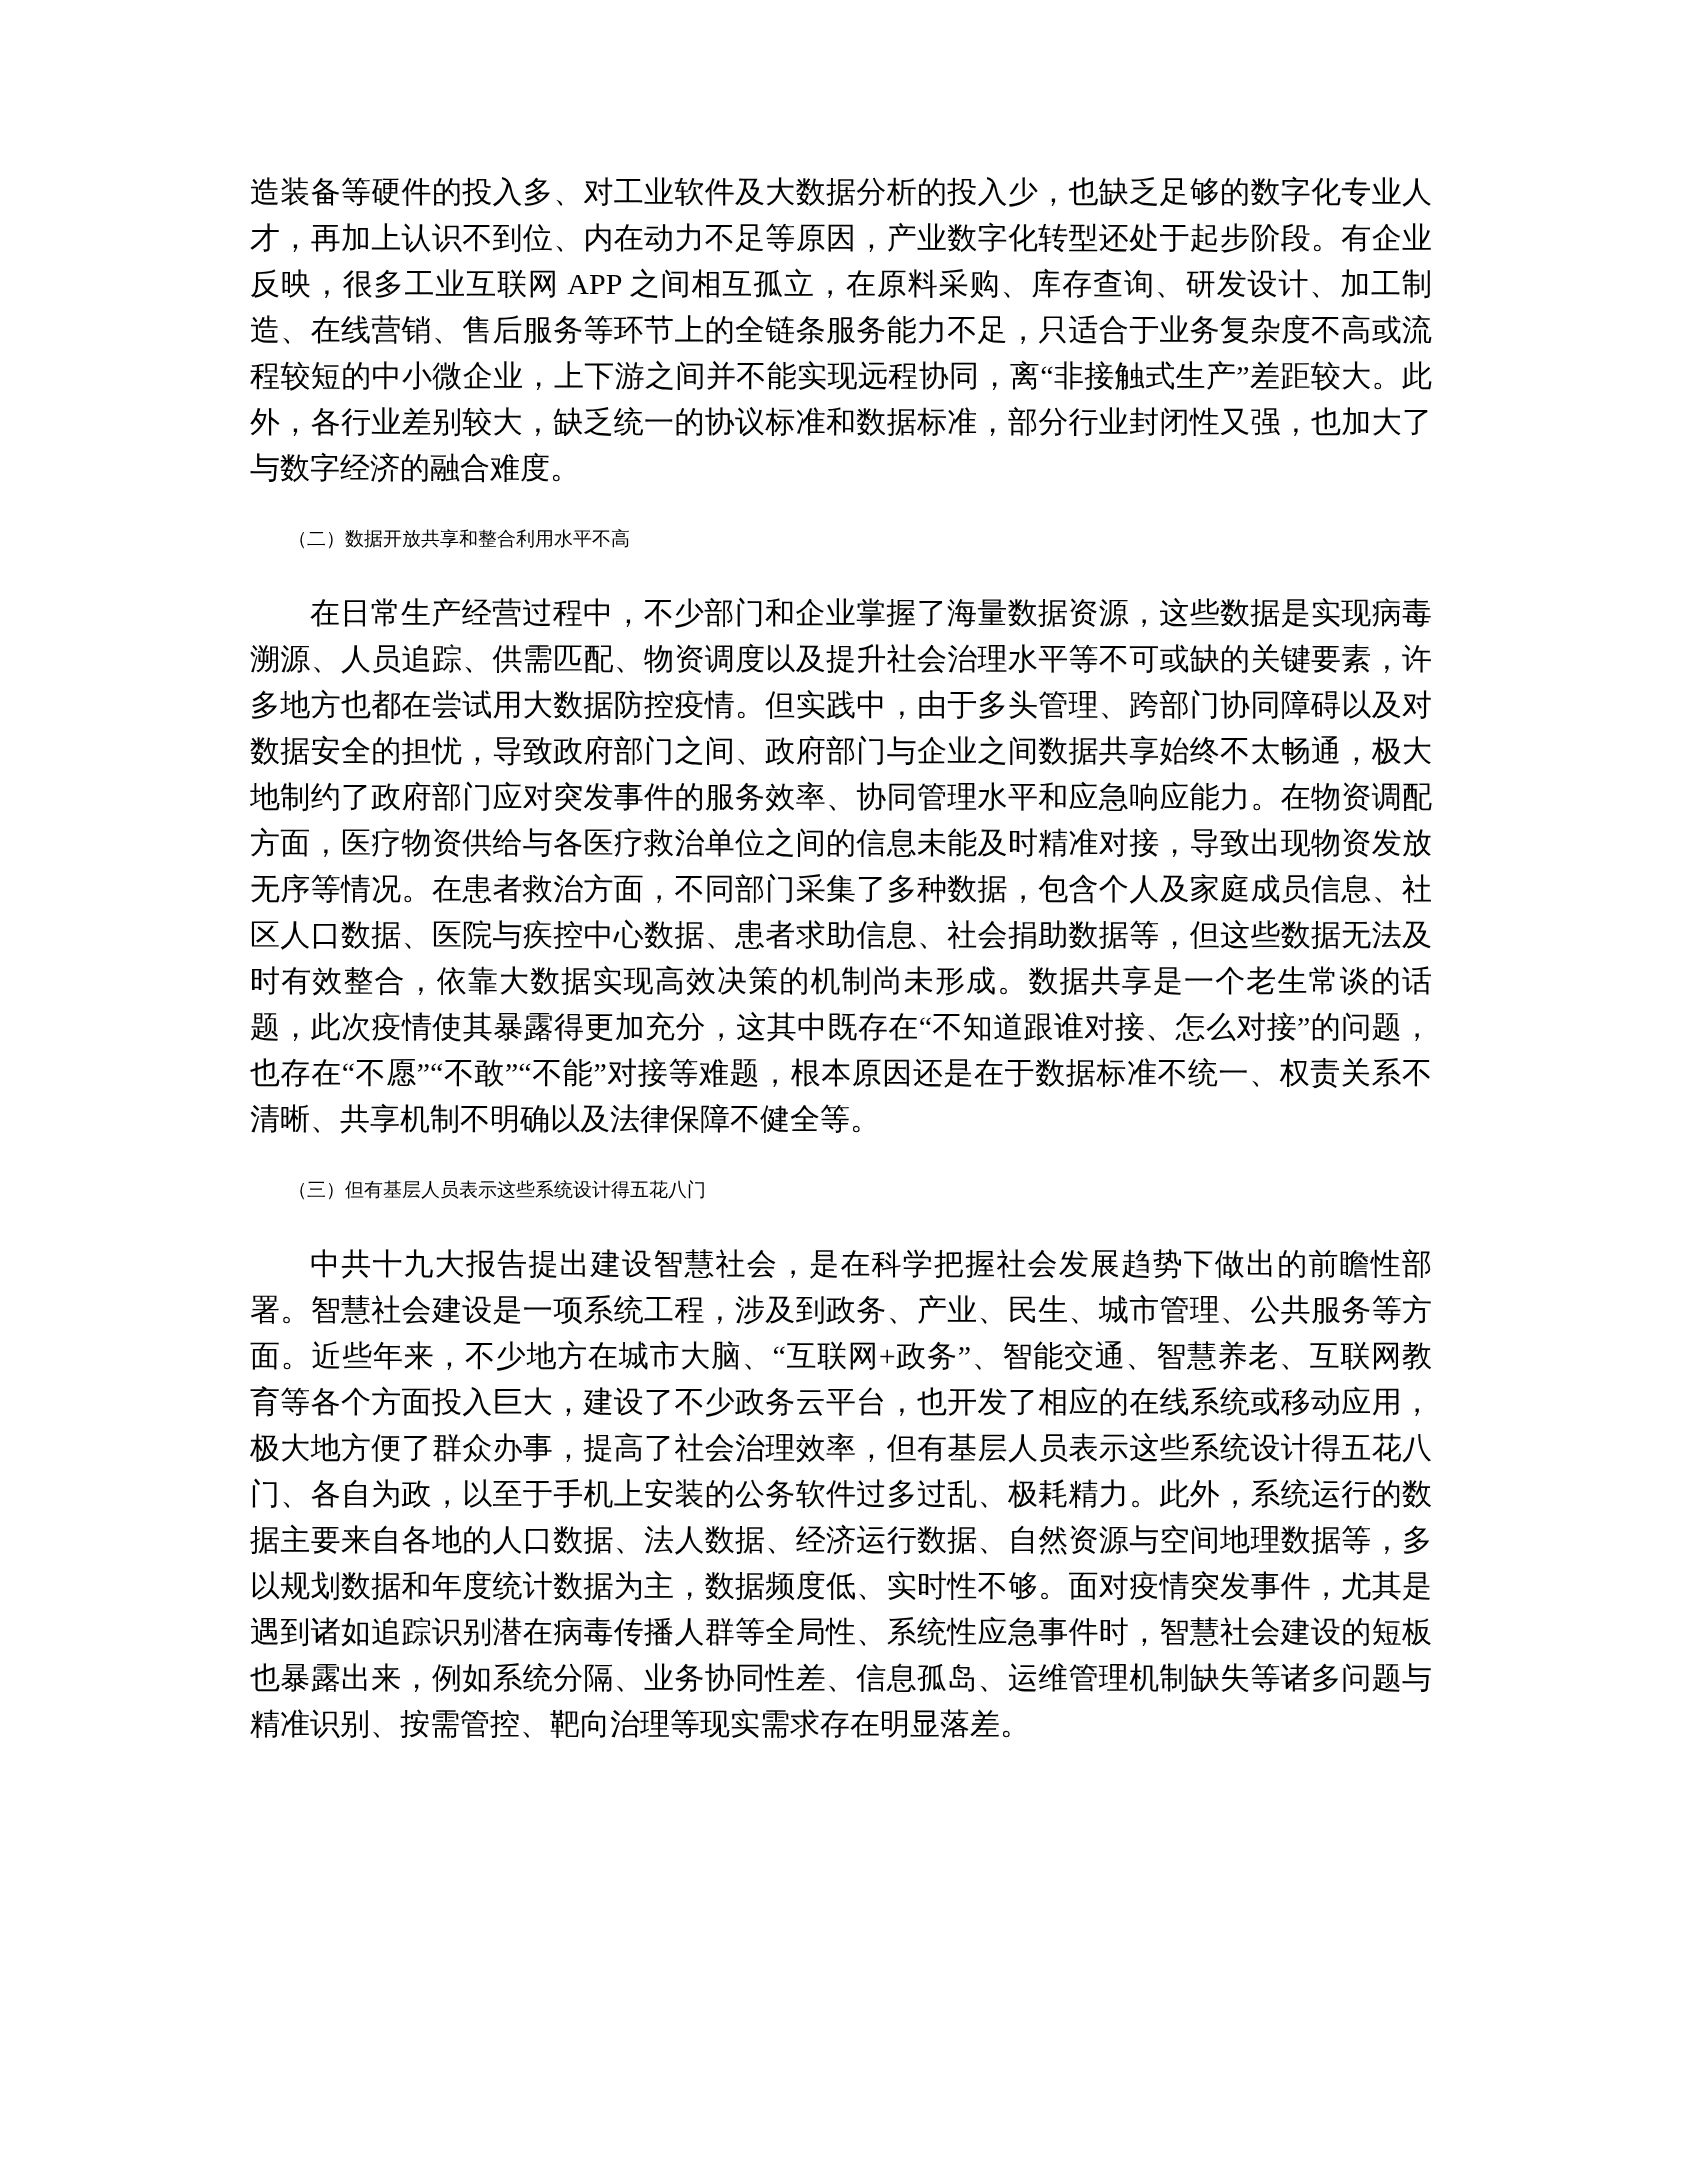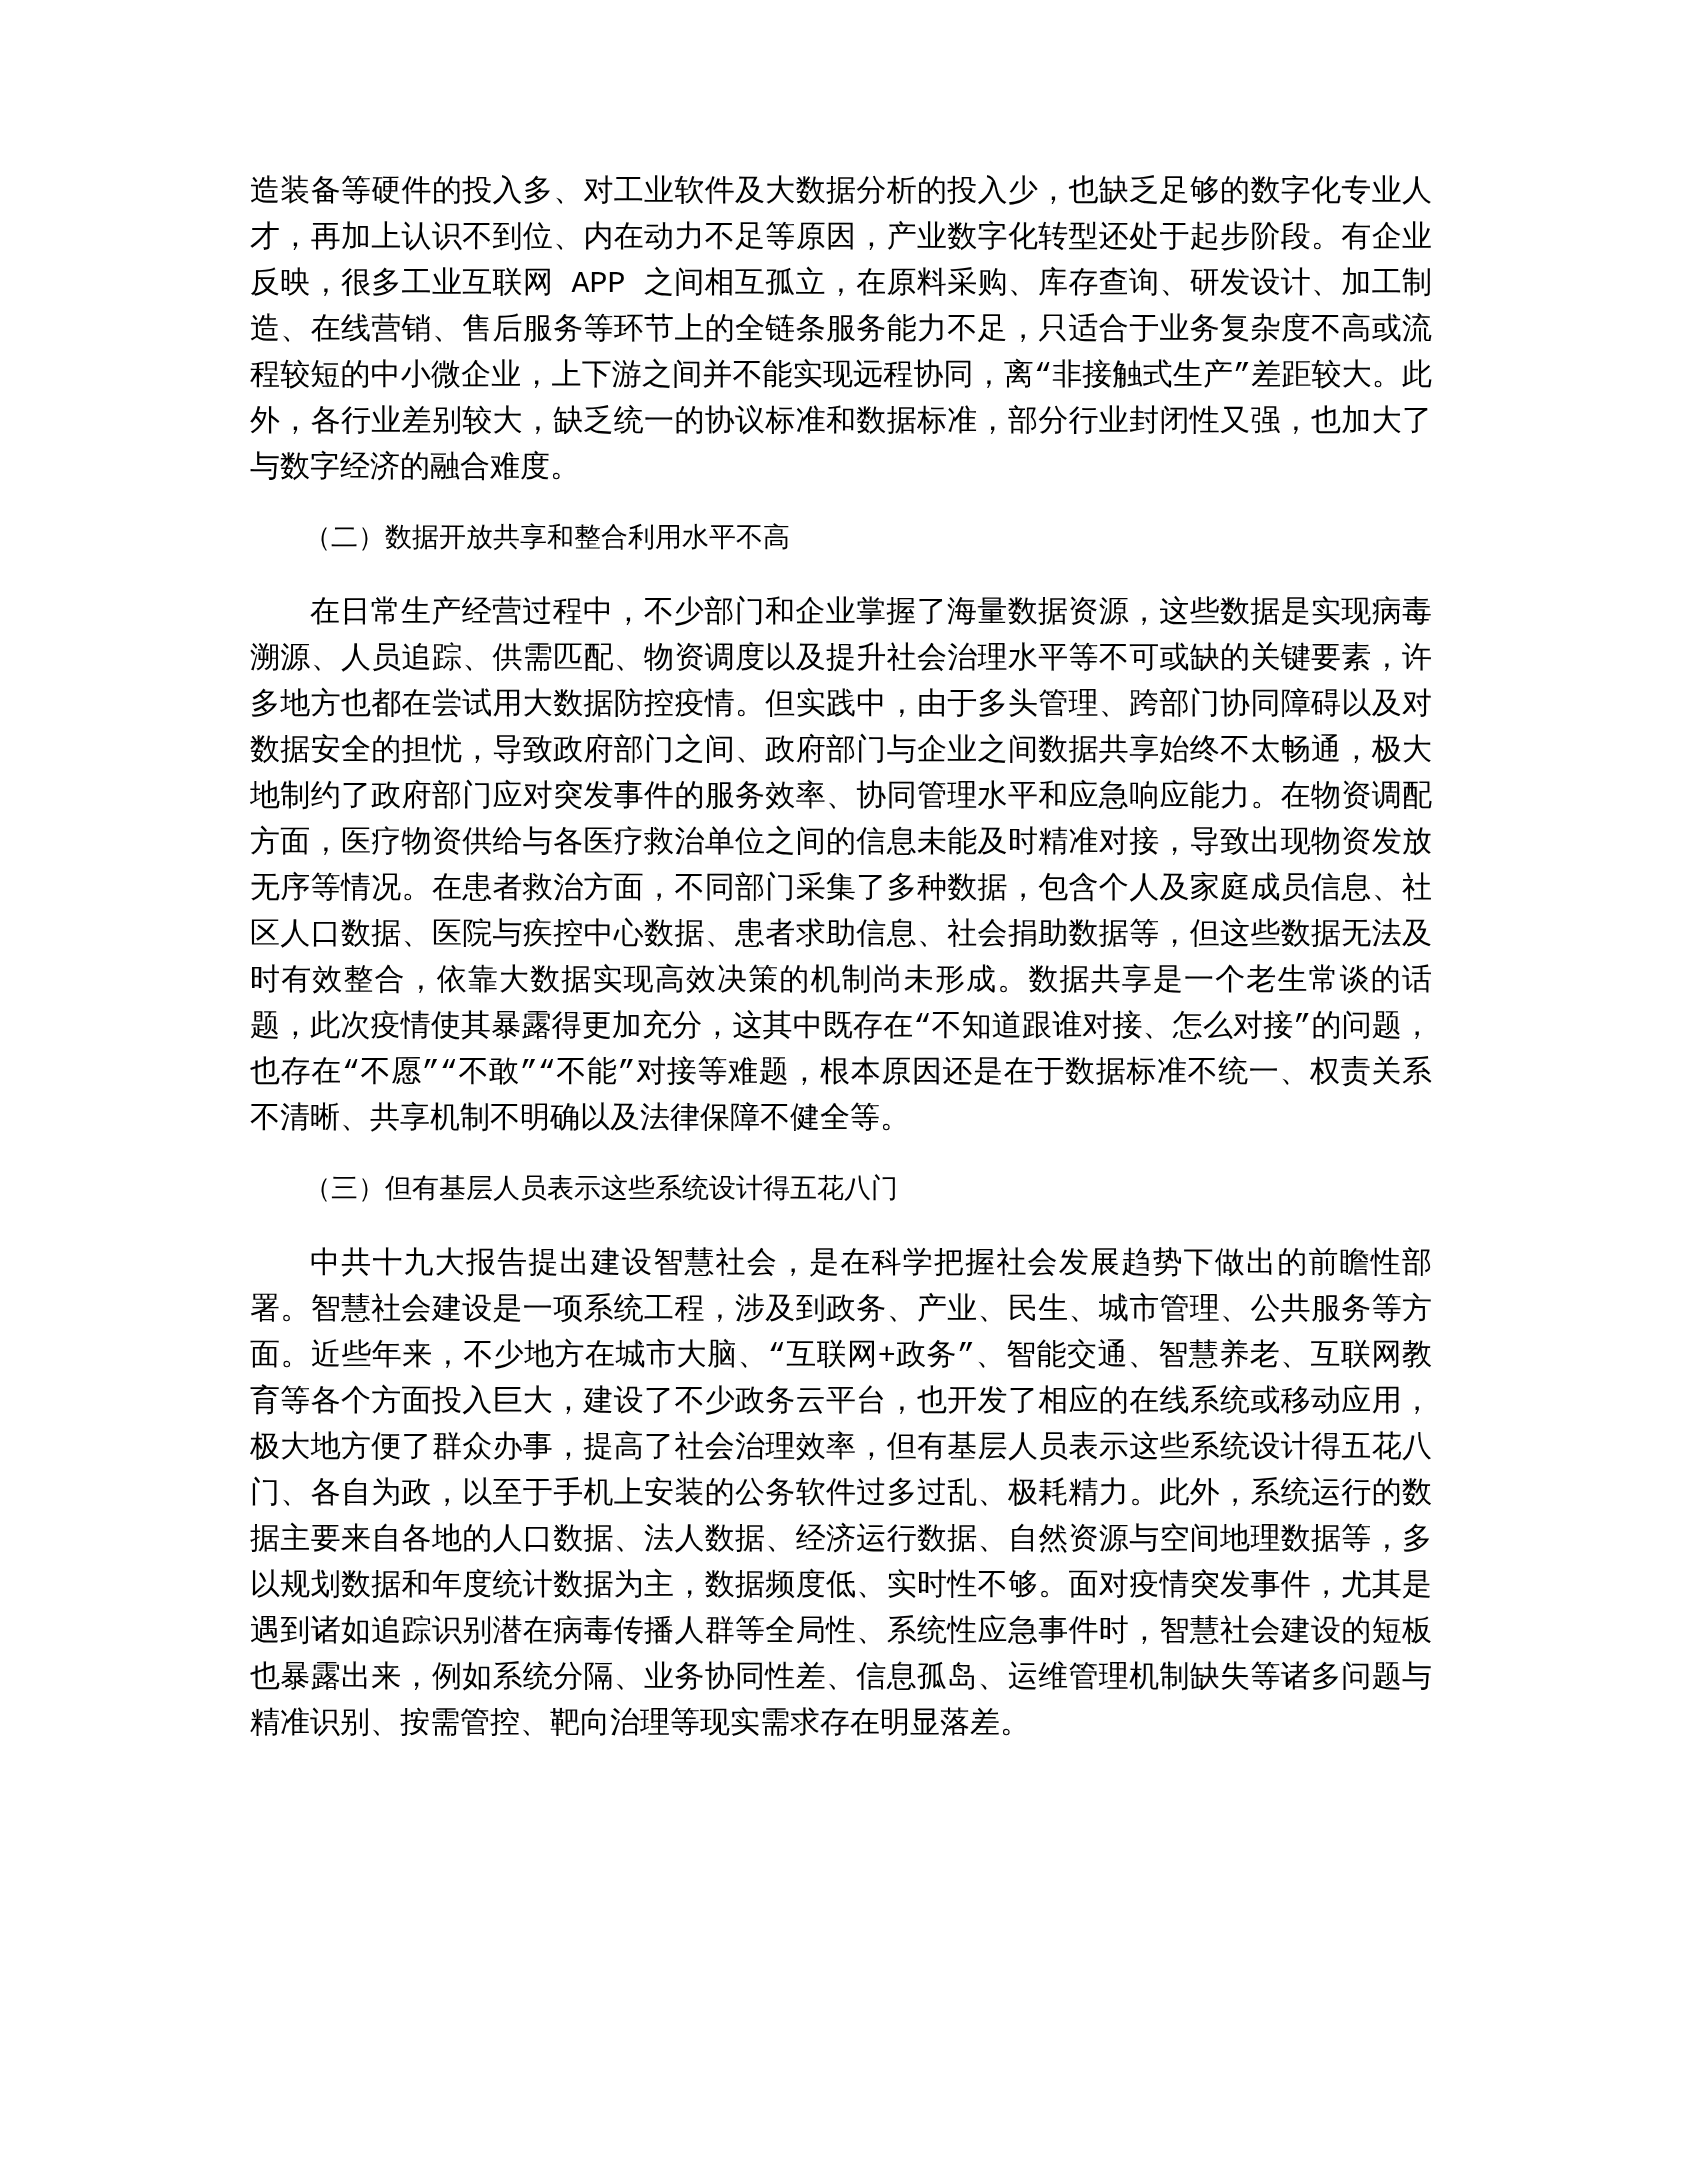--- a/index.html
+++ b/index.html
@@ -14,39 +14,39 @@
     position: relative;
     overflow: hidden;
   }
   .page {
     box-sizing: border-box;
     width: 1687px;
     height: 2183px;
     padding: 169px 255px 0 250px; 
     background: #ffffff;
     color: #000000;
-    font-family: Liberation Mono, monospace;
+    font-family: Liberation Serif, serif;
     font-size: 30px;
     line-height: 46px;
     text-align: justify;
     text-justify: inter-character;
     word-break: break-all;
   }
   .para {
     margin: 0;
     padding: 0;
     text-indent: 2em;
   }
   .para.continuation {
     text-indent: 0; 
   }
   .heading {
     margin: 25px 0 28px 0;
     padding: 0;
-    font-size: 27px;
+    font-size: 19px;
     font-weight: normal;
     text-indent: 2em;
     text-align: left;
   }
 </style>
 </head>
 <body>
 
 <div class="page">
 

